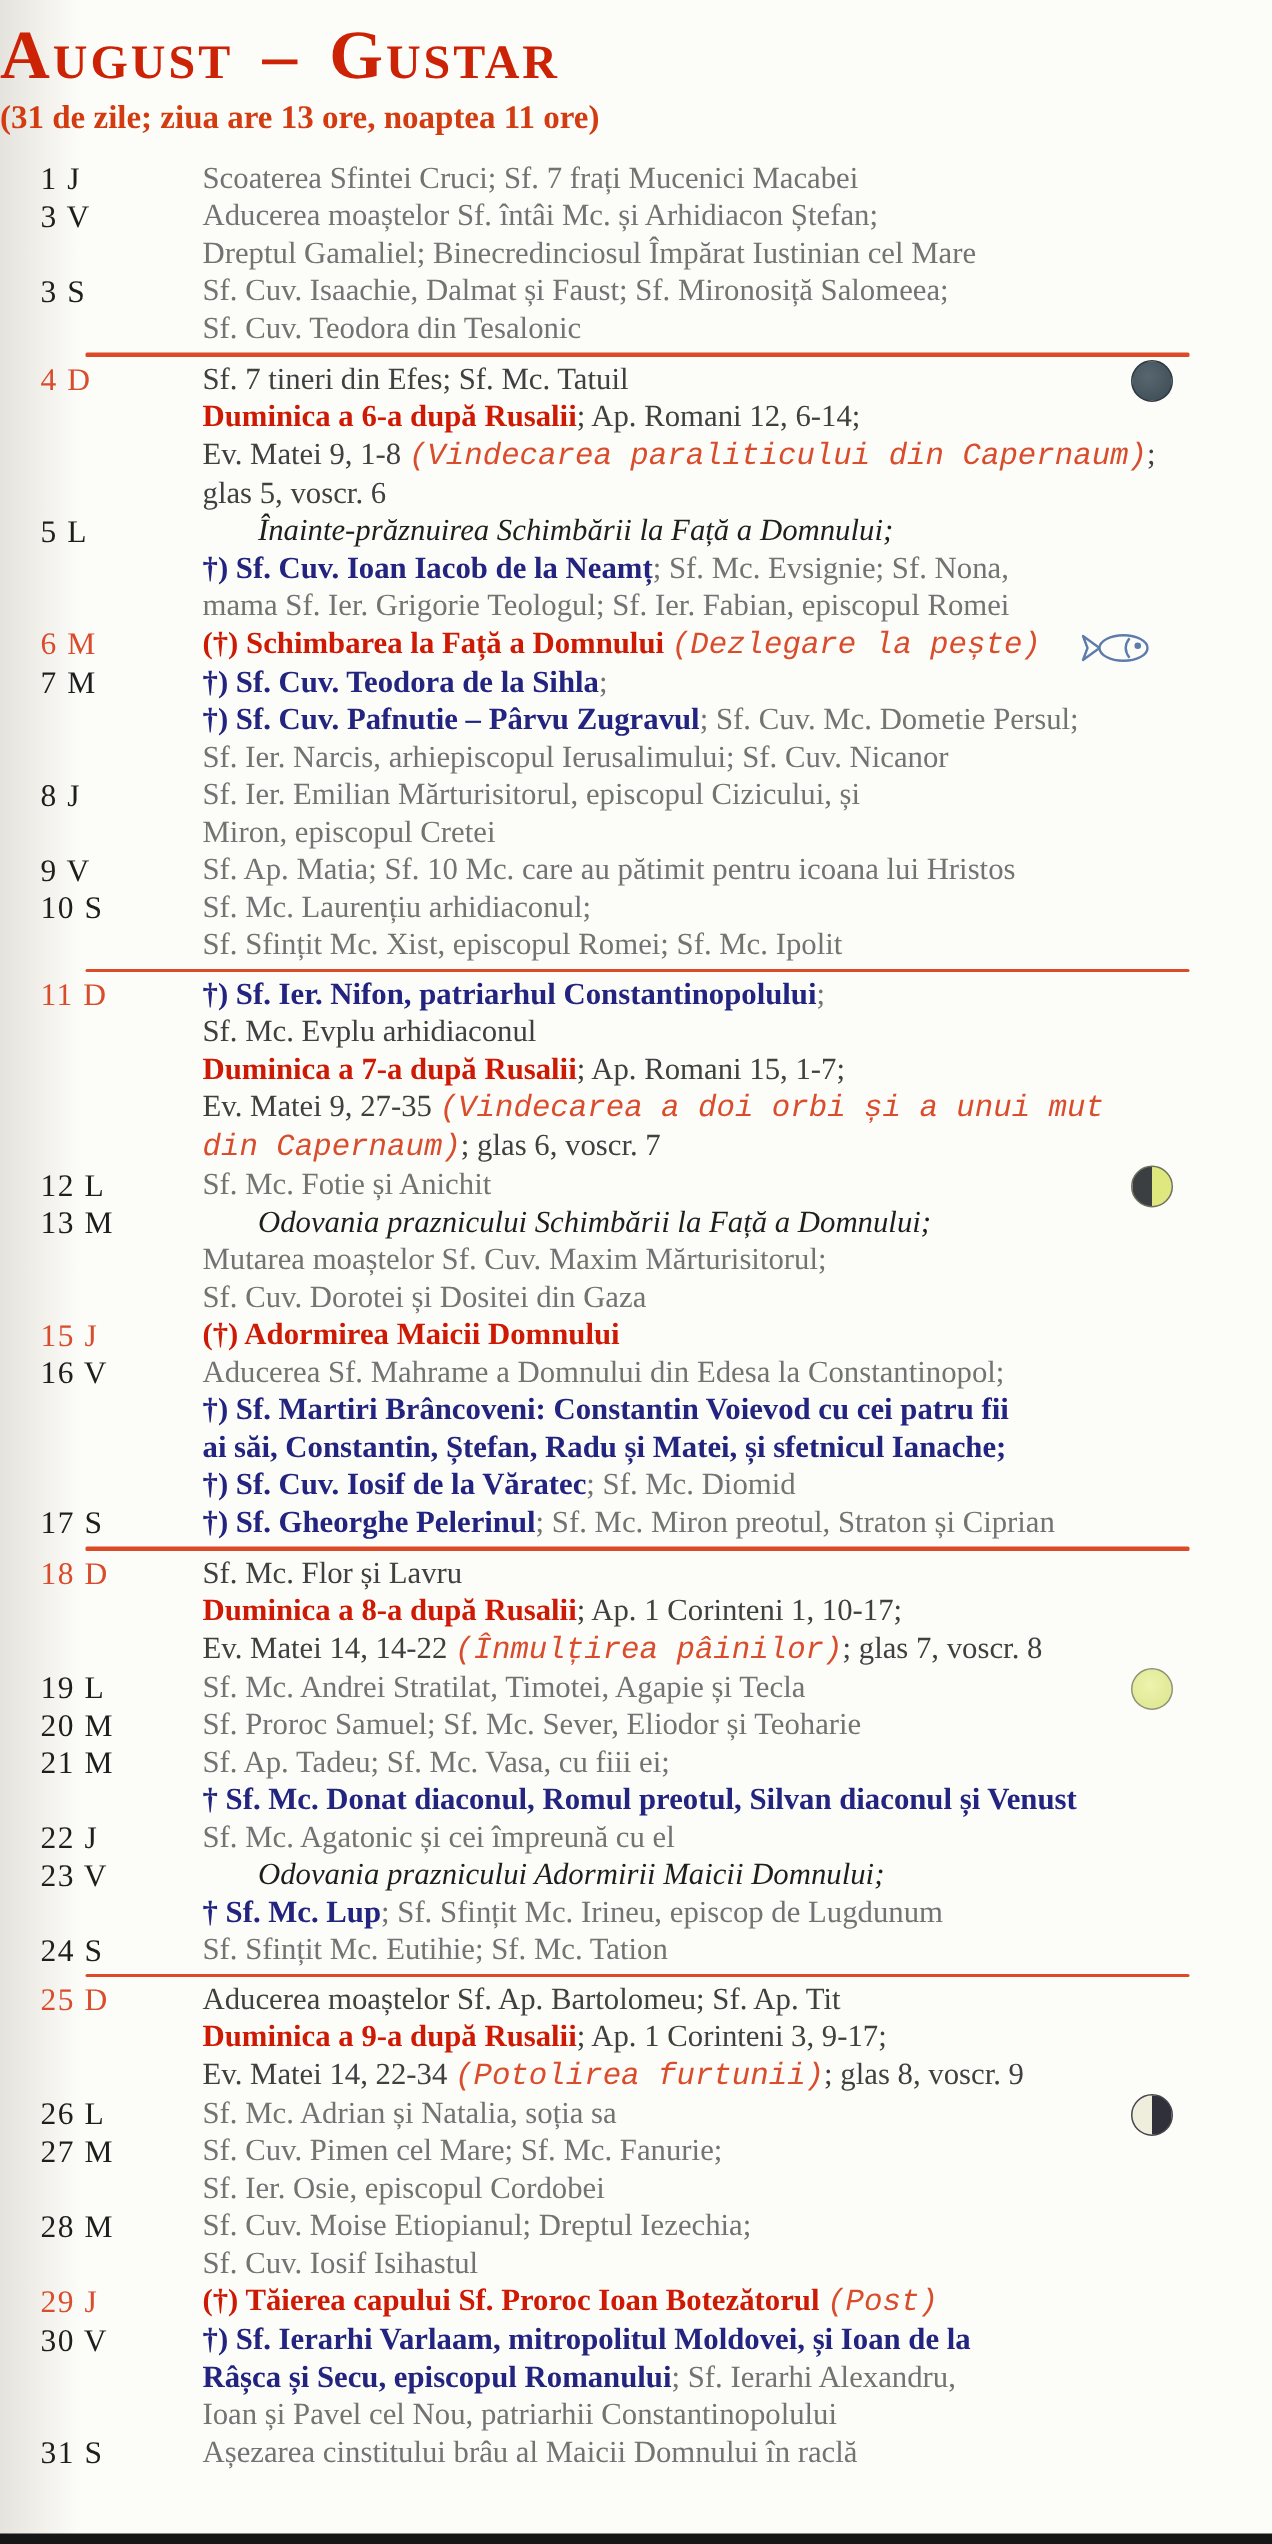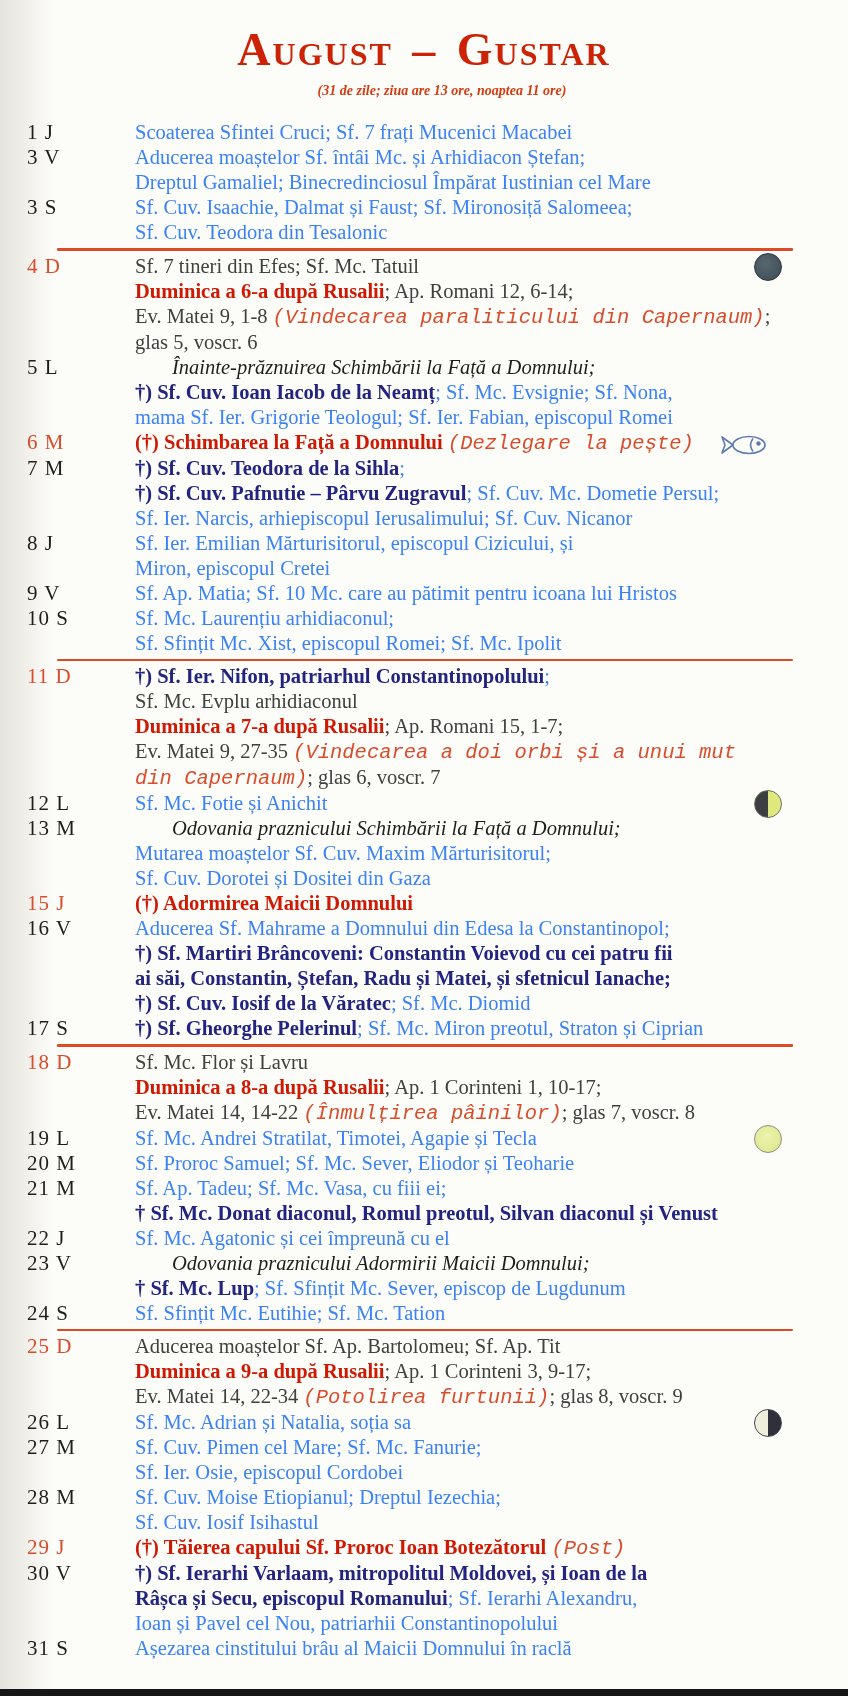--- a/index.html
+++ b/index.html
@@ -10,39 +10,39 @@
   }
   .page { position:absolute; inset:0; }
   .scan-edge-left {
     position:absolute; left:0; top:0; bottom:0; width:54px;
     background:linear-gradient(to right,#e5e3de 0%,#f2f1ec 55%,rgba(252,252,249,0) 100%);
     pointer-events:none;
   }
   .scan-edge-bottom {
     position:absolute; left:0; right:0; bottom:0; height:7px; background:#161616;
   }
-  .header { position:relative; text-align:center; padding-top:25px; }
+  .header { position:relative; padding-top:12px; }
   .title {
     font-variant:small-caps; font-weight:bold; font-size:46px; line-height:50px;
     color:#cc2306; letter-spacing:2px; word-spacing:6px;
   }
   .subtitle {
-    font-style:italic; font-weight:600; font-size:14px; line-height:26px;
-    color:#d33b10; margin-top:3px;margin-left:36px;
+    font-weight:600; font-size:22px; line-height:26px;
+    color:#d33b10; margin-top:3px;
   }
   .list { position:relative; margin-top:16px; }
   .entry { position:relative; display:flex; padding-left:27px; }
   .day {
     flex:0 0 108px; width:108px; font-size:21px; line-height:25px; color:#1e1e1e;
     letter-spacing:1px;
   }
   .day.red-day { color:#d94c2c; }
   .lines { flex:1; min-width:0; }
   .line { font-size:20.5px; line-height:25px; white-space:nowrap; color:#1e1e1e; }
-  .seg-k  { color:#3b82f6; }
+  .seg-k  { color:#737373; }
   .seg-i  { color:#1e1e1e; font-style:italic;margin-left:37px; }
   .seg-b  { color:#232380; font-weight:bold; }
   .seg-r  { color:#404040; }
   .seg-R  { color:#ce1a04; font-weight:bold; }
   .seg-ri { color:#d94c2c; font-style:italic;font-family:Liberation Mono, monospace; }
   .sep { height:2.5px; background:#dd4a28; margin:3px 55px 3px 57px; border-radius:1px; }
   .moon {
     position:absolute; width:28px; height:28px; border-radius:50%;
     top:-1px; right:66px; box-sizing:border-box;
   }
@@ -220,21 +220,21 @@
       <div class="entry">
         <span class="day">22 J</span>
         <div class="lines">
           <div class="line"><span class="seg-k">Sf. Mc. Agatonic și cei împreună cu el</span></div>
         </div>
       </div>
       <div class="entry">
         <span class="day">23 V</span>
         <div class="lines">
           <div class="line"><span class="seg-i">Odovania praznicului Adormirii Maicii Domnului;</span></div>
-          <div class="line"><span class="seg-b">† Sf. Mc. Lup</span><span class="seg-k">; Sf. Sfințit Mc. Sever, episcop de Lugdunum</span></div>
+          <div class="line"><span class="seg-b">† Sf. Mc. Lup</span><span class="seg-k">; Sf. Sfințit Mc. Irineu, episcop de Lugdunum</span></div>
         </div>
       </div>
       <div class="entry">
         <span class="day">24 S</span>
         <div class="lines">
           <div class="line"><span class="seg-k">Sf. Sfințit Mc. Eutihie; Sf. Mc. Tation</span></div>
         </div>
       </div>
       <div class="sep"></div>
       <div class="entry">

